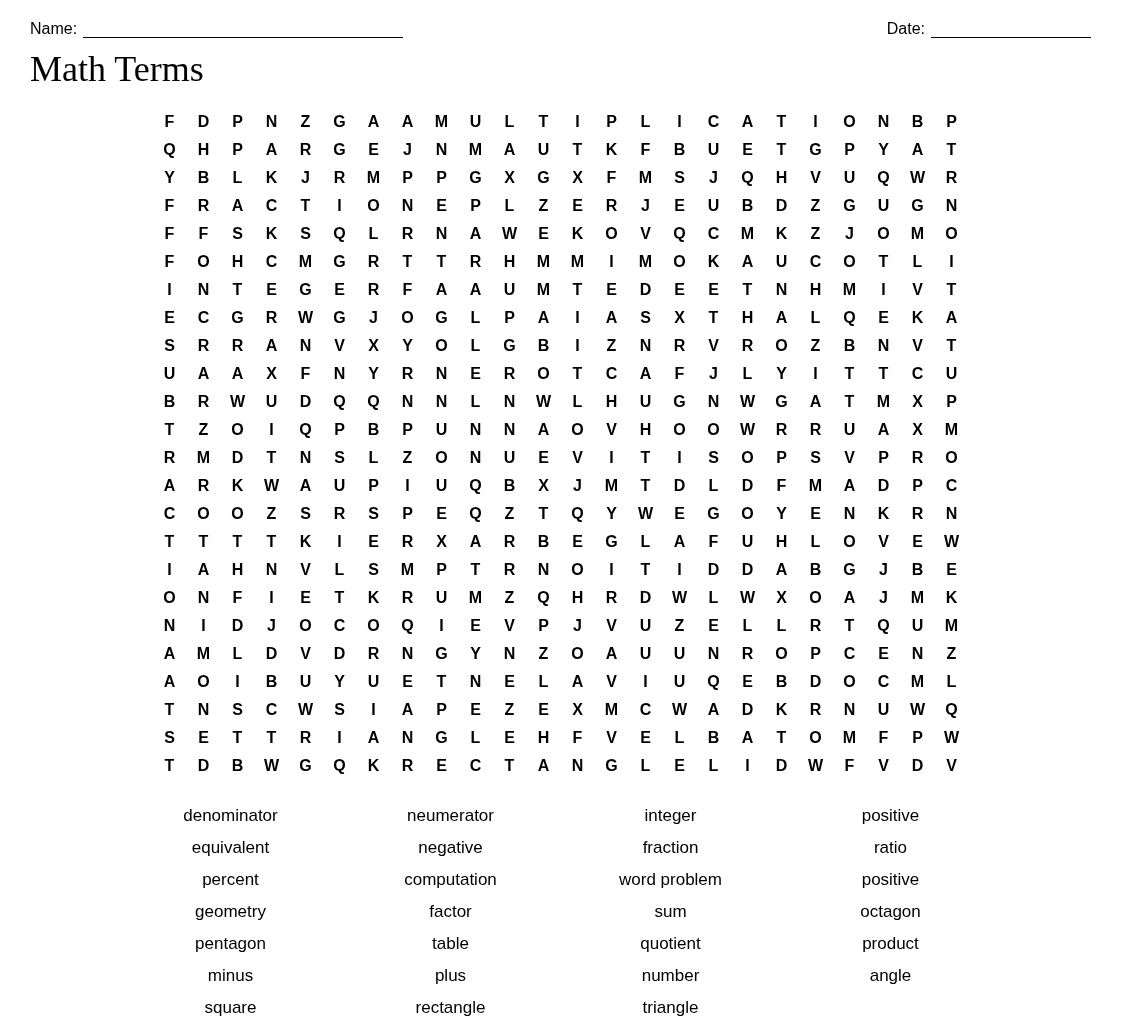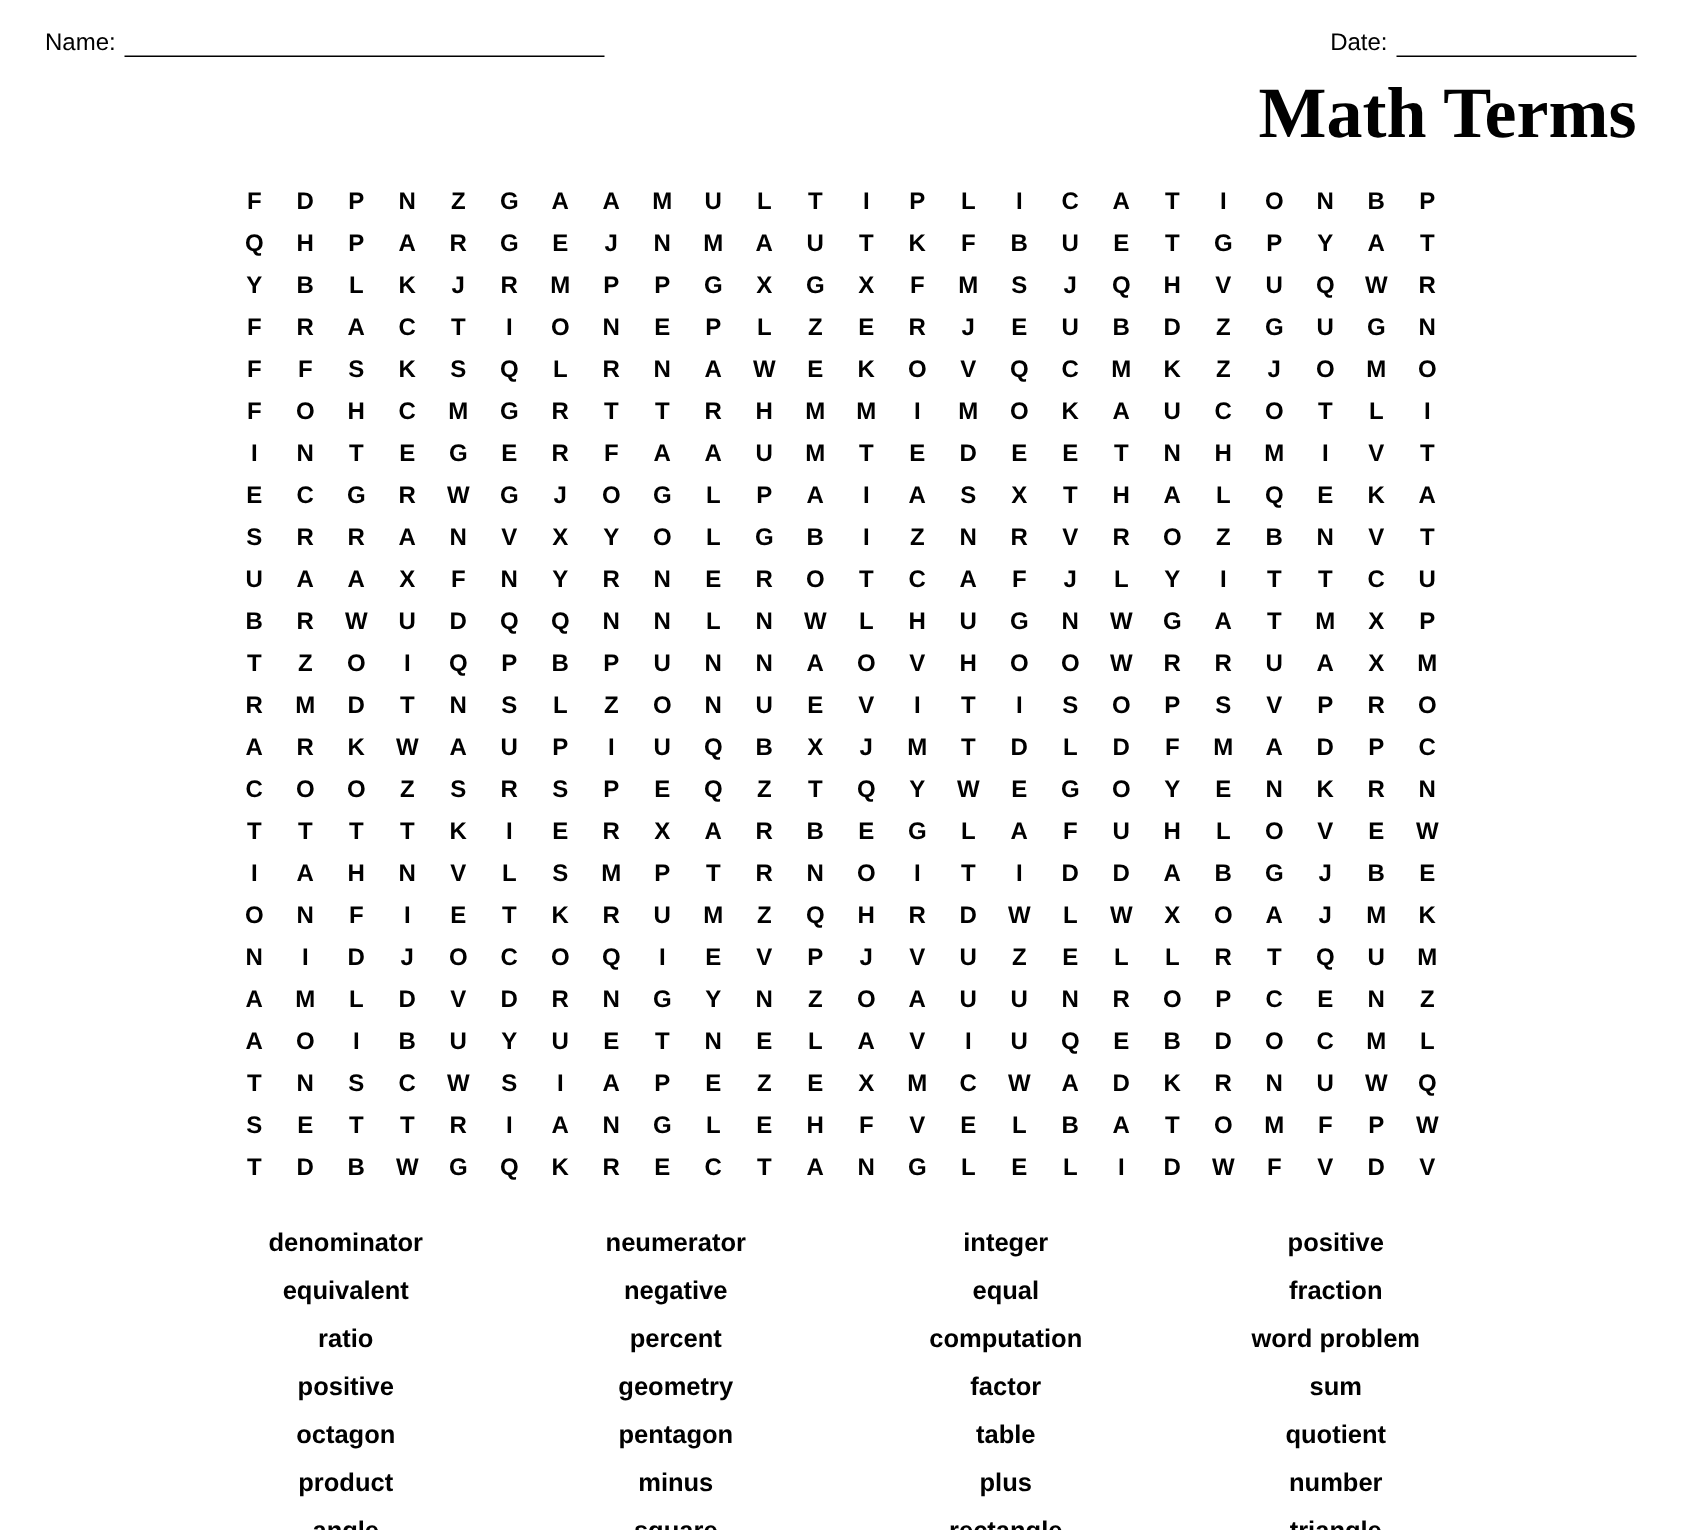--- a/index.html
+++ b/index.html
@@ -35,23 +35,23 @@
       align-items: flex-start;
       gap: 6px;
     }
     .date-line {
       width: 160px;
       border-bottom: 1px solid #000;
       height: 18px;
       display: inline-block;
     }
     h1 {
-      text-align: right;
-      font-size: 48px;
-      font-weight: bold;
+      text-align: left;
+      font-size: 36px;
+      font-weight: normal;
       margin-bottom: 18px;
       font-family: 'Georgia', serif;
     }
     .puzzle-grid {
       display: flex;
       flex-direction: column;
       align-items: center;
       margin-bottom: 24px;
     }
     .grid-row {
@@ -68,21 +68,20 @@
       font-weight: bold;
       font-family: 'Arial', sans-serif;
       letter-spacing: 0;
     }
     .word-list {
       display: grid;
       grid-template-columns: repeat(4, 220px);
       gap: 8px 0;
       justify-content: center;
       padding: 0 60px;
-      font-weight: bold;
     }
     .word-item {
       text-align: center;
       font-size: 17px;
       font-family: 'Arial', sans-serif;
       padding: 2px 0;
     }
   </style>
 </head>
 <body>
@@ -727,21 +726,20 @@
     </div>
   </div>
 
 <div class="word-list" id="word-list-container">
 <div class="word-item">denominator</div>
     <div class="word-item">neumerator</div>
     <div class="word-item">integer</div>
     <div class="word-item">positive</div>
     <div class="word-item">equivalent</div>
     <div class="word-item">negative</div>
-    <div class="word-item">equal</div>
     <div class="word-item">fraction</div>
     <div class="word-item">ratio</div>
     <div class="word-item">percent</div>
     <div class="word-item">computation</div>
     <div class="word-item">word problem</div>
     <div class="word-item">positive</div>
     <div class="word-item">geometry</div>
     <div class="word-item">factor</div>
     <div class="word-item">sum</div>
     <div class="word-item">octagon</div>

